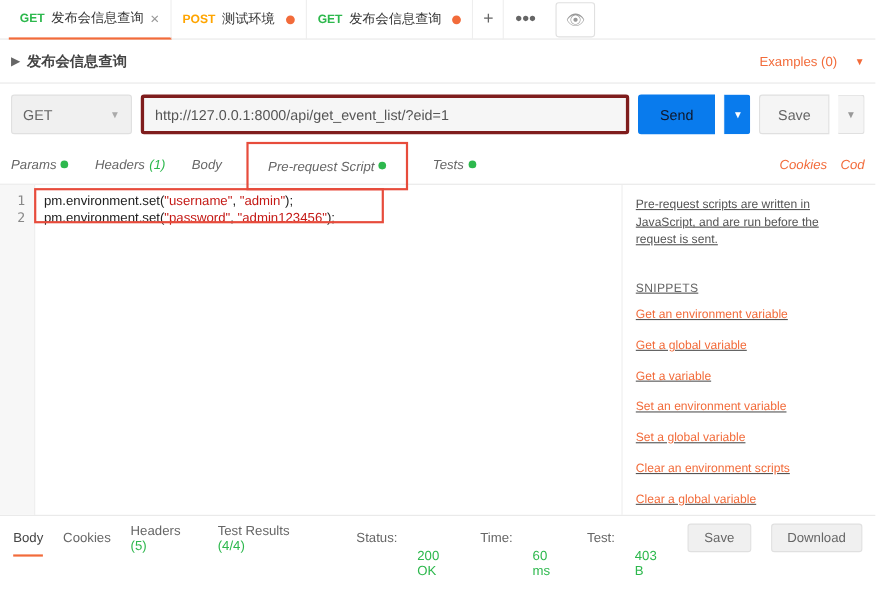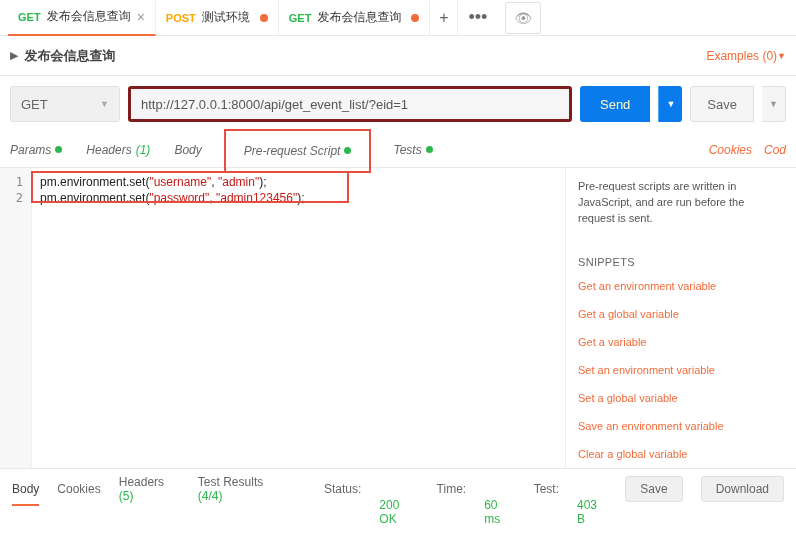--- a/index.html
+++ b/index.html
@@ -16,50 +16,50 @@
 .plus-tab { width: 28px; text-align: center; font-size: 16px; color: #666; border-right: 1px solid #eee; height:36px; display:flex; align-items:center; justify-content:center;}
 .dots-menu { padding: 0 10px; color: #666; font-size: 18px;}
 .env-select { margin-left: auto; background: #f5f5f5; border: 1px solid #e0e0e0; height: 32px; padding: 0 24px 0 10px; color: #666; border-radius: 3px; width: 200px; display:flex; align-items:center; position:relative; font-size:12px; }
 .env-select::after { content: "▼"; position: absolute; right: 10px; font-size: 9px; color: #999; }
 .eye-btn { width: 36px; height: 32px; border: 1px solid #e0e0e0; margin-left: 8px; display:flex; align-items:center; justify-content:center; border-radius:3px; color:#999; font-size:14px;}
 
 
 .title-bar { display: flex; align-items: center; height: 40px; padding: 0 10px; border-bottom: 1px solid #e8e8e8; }
 .title-bar .arrow { color: #666; margin-right: 6px; font-size:11px;}
 .title-bar .title { font-weight: bold; font-size: 13px; color: #444; }
-.examples { margin-left: auto; color: #f26b3a; font-size: 12px; display:flex; align-items:center; gap:0;}
+.examples { margin-left: auto; color: #f26b3a; font-size: 12px; display:flex; align-items:center; gap:16px;}
 .examples .arrow-down { font-size: 9px; }
 
 
 .url-bar { display: flex; align-items: center; padding: 10px; gap: 8px; }
 .method-select { background: #f0f0f0; border: 1px solid #e0e0e0; height: 36px; width: 110px; padding: 0 10px; border-radius: 3px; display:flex; align-items:center; position:relative; color:#666; font-size:13px;}
 .method-select::after { content: "▼"; position:absolute; right:10px; font-size:9px; color:#aaa;}
 .url-input { flex: 1; height: 36px; border: 3px solid #7f1d1d; background:#f6f6f6; padding: 0 10px; color: #555; display:flex; align-items:center; font-size:13px; border-radius:3px;}
-.send-btn { background: #097BED; color: #fef9c3; height: 36px; padding: 0 20px; display:flex; align-items:center; border-radius: 3px 0 0 3px; font-size:13px; }
+.send-btn { background: #097BED; color: #0f172a; height: 36px; padding: 0 20px; display:flex; align-items:center; border-radius: 3px 0 0 3px; font-size:13px; }
 .send-caret { background: #097BED; color:#fff; height:36px; width:24px; display:flex; align-items:center; justify-content:center; border-radius:0 3px 3px 0; border-left:1px solid rgba(255,255,255,0.3); font-size:9px;}
 .save-btn { background: #f5f5f5; border:1px solid #e0e0e0; height:36px; padding:0 16px; display:flex; align-items:center; border-radius:3px 0 0 3px; color:#666; font-size:13px;}
 .save-caret { background:#f5f5f5; border:1px solid #e0e0e0; border-left:none; height:36px; width:24px; display:flex; align-items:center; justify-content:center; border-radius:0 3px 3px 0; color:#999; font-size:9px;}
 
 
 .req-tabs { display:flex; align-items:center; padding: 0 10px; height: 36px; border-bottom: 1px solid #e8e8e8; gap: 24px; position:relative;font-style:italic;}
 .req-tab { color: #666; font-size: 12px; display:flex; align-items:center; gap:4px; height:36px; cursor:pointer;}
 .req-tab .green-dot { width: 7px; height:7px; border-radius:50%; background:#2DB84D; }
 .req-tab .count { color:#2DB84D; }
 .req-tab.active-border { outline: 2px solid #e74c3c; padding: 20px 18px; height:32px; margin-top:2px;}
 .cookies-link { margin-left:auto; color:#f26b3a; font-size:12px; display:flex; gap:12px;}
 
 
 .editor-area { display:flex; height: 300px; }
 .editor-main { flex:1; display:flex; border-right:1px solid #eee; position:relative;}
 .gutter { width: 32px; background:#f7f7f7; border-right:1px solid #eee; padding-top:6px; text-align:right; }
 .gutter div { color:#888; font-size:12px; padding-right:8px; line-height:16px; font-family: Consolas, monospace;}
 .code { flex:1; padding: 6px 8px; font-family: Consolas, monospace; font-size: 12px; line-height:16px; white-space: pre; color: #222; position:relative;}
 .code .red-box { position:absolute; border:2px solid #e74c3c; left:-1px; top:3px; width:318px; height:32px; pointer-events:none;}
 .str { color: #C41A16; }
-.side-panel { width: 230px; padding: 10px 12px; font-size:11px; color:#555;}
+.side-panel { width: 230px; padding: 10px 12px; font-size:11px; color:#555;text-decoration:underline;}
 .side-panel .desc { margin-bottom: 30px; line-height:16px; font-size:11px;}
 .side-panel .heading { color:#666; font-size:11px; margin-bottom:12px; letter-spacing:0.3px;}
 .snippet { color:#f26b3a; font-size:11px; margin-bottom:16px; cursor:pointer;}
 
 
 .footer { display:flex; align-items:center; height:40px; border-top:1px solid #e8e8e8; padding:0 12px; gap:18px; font-size:12px; color:#666;}
 .footer .resp-tab { cursor:pointer; }
 .footer .resp-tab.active { color:#444; position:relative;}
 .footer .resp-tab.active::after { content:""; position:absolute; left:0; right:0; bottom:-10px; height:2px; background:#f26b3a;}
 .footer .green { color:#2DB84D;margin-top:47px; }
@@ -146,21 +146,21 @@
 <span>pm.environment.set(</span><span class="str">"password"</span><span>, </span><span class="str">"admin123456"</span><span>);</span></div>
   </div>
   <div class="side-panel">
     <div class="desc">Pre-request scripts are written in JavaScript, and are run before the request is sent.</div>
     <div class="heading">SNIPPETS</div>
     <div class="snippet">Get an environment variable</div>
     <div class="snippet">Get a global variable</div>
     <div class="snippet">Get a variable</div>
     <div class="snippet">Set an environment variable</div>
     <div class="snippet">Set a global variable</div>
-    <div class="snippet">Save an environment variable</div>
+    <div class="snippet">Clear an environment scripts</div>
     <div class="snippet">Clear a global variable</div>
   </div>
 </div>
 
 <div class="footer">
   <span class="resp-tab active">Body</span>
   <span class="resp-tab">Cookies</span>
   <span class="resp-tab">
     <span>Headers</span>
     <span class="green">(5)</span>

